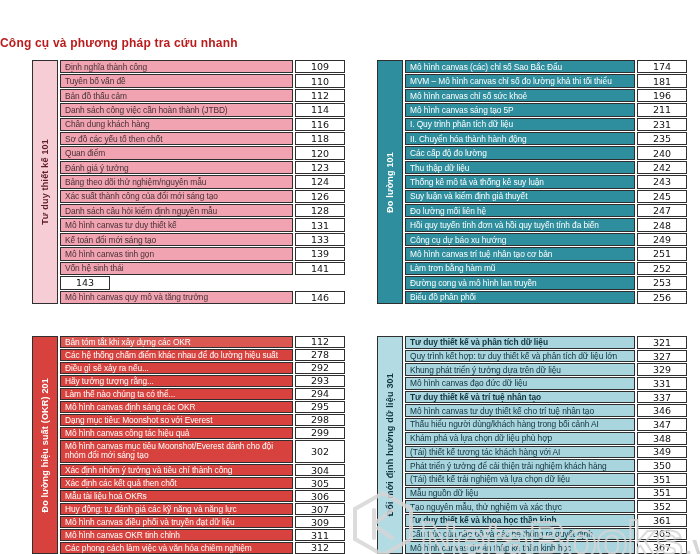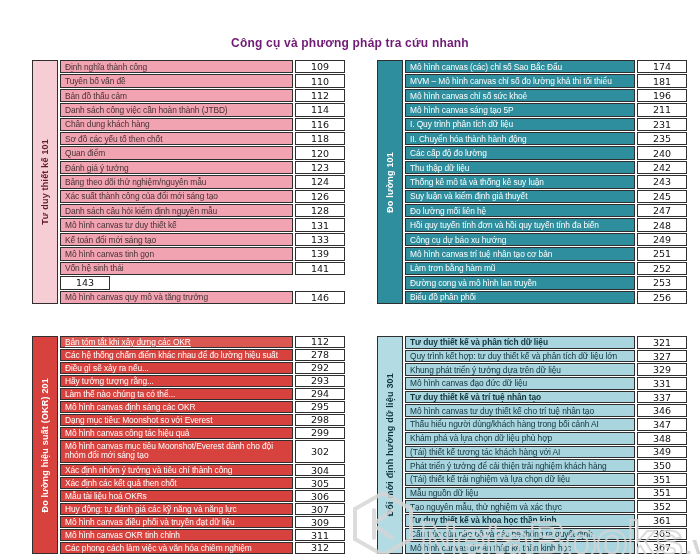--- a/index.html
+++ b/index.html
@@ -3,21 +3,21 @@
 <meta charset="utf-8">
 <style>
   * { margin:0; padding:0; box-sizing:border-box; }
   html,body { width:700px; height:554px; }
   body {
     font-family: "Liberation Sans", "DejaVu Sans", sans-serif;
     background:#ffffff; position:relative; overflow:hidden;
   }
   .page-title {
     position:absolute; top:36px; left:0; width:700px;
-    text-align:center; font-size:12px; font-weight:bold; color:#701a75;
+    font-size:12px; font-weight:bold; color:#b91c1c;
     letter-spacing:0.2px;
   }
   .toc {
     position:absolute; left:32px; top:60px; width:591px; height:462px;
     display:grid;
     grid-template-columns:313px 310px;
     grid-template-rows:244px 218px;
     column-gap:3px; row-gap:2px;gap:32px;
   }
   .section { display:flex; }
@@ -37,21 +37,21 @@
   .row.tall { flex:2; }
   .cell-title {
     flex:1; min-width:0;
     background:var(--row-bg);
     border:1px solid #2f2f2f;
     color:var(--row-text);
     font-size:8.4px; letter-spacing:-0.1px;
     display:flex; align-items:center;
     padding:0 4px; white-space:nowrap; overflow:hidden;
   }
-  .row.light .cell-title { background:var(--row-bg-light);text-decoration:underline; }
+  .row.light .cell-title { background:var(--row-bg-light); }
   .row.bold .cell-title { font-weight:bold; }
   .row.tall .cell-title { white-space:normal; line-height:1.15; }
   .cell-page {
     width:50px; background:#ffffff;
     border:1px solid #2f2f2f;
     color:#111; font-size:9.5px;
     display:flex; align-items:center; justify-content:center;
     font-family:"DejaVu Sans", sans-serif;
   }
   .watermark {

